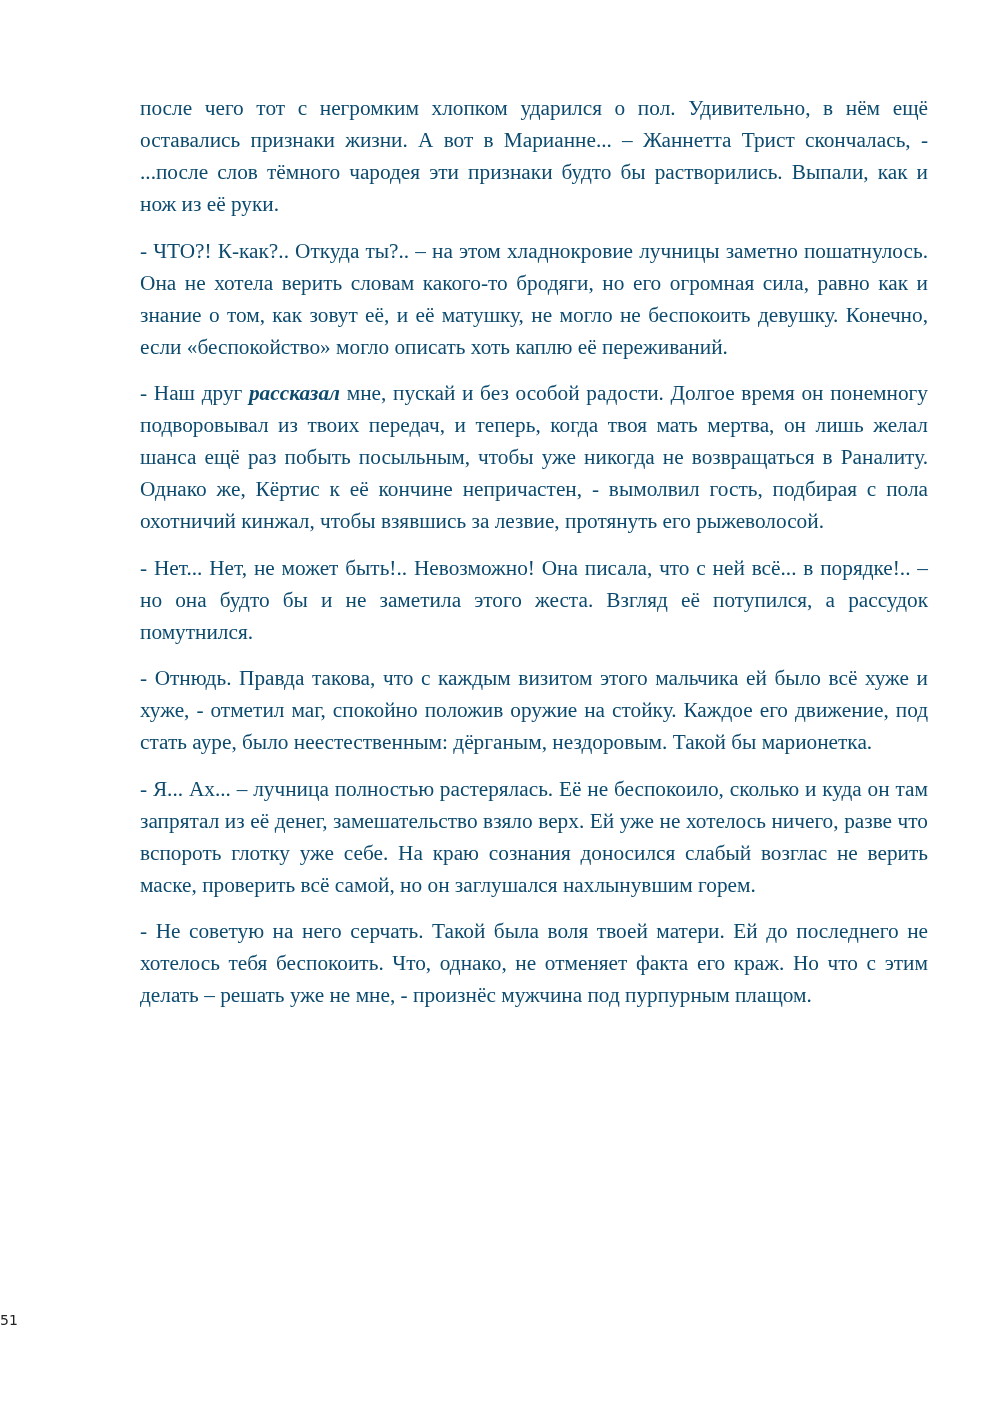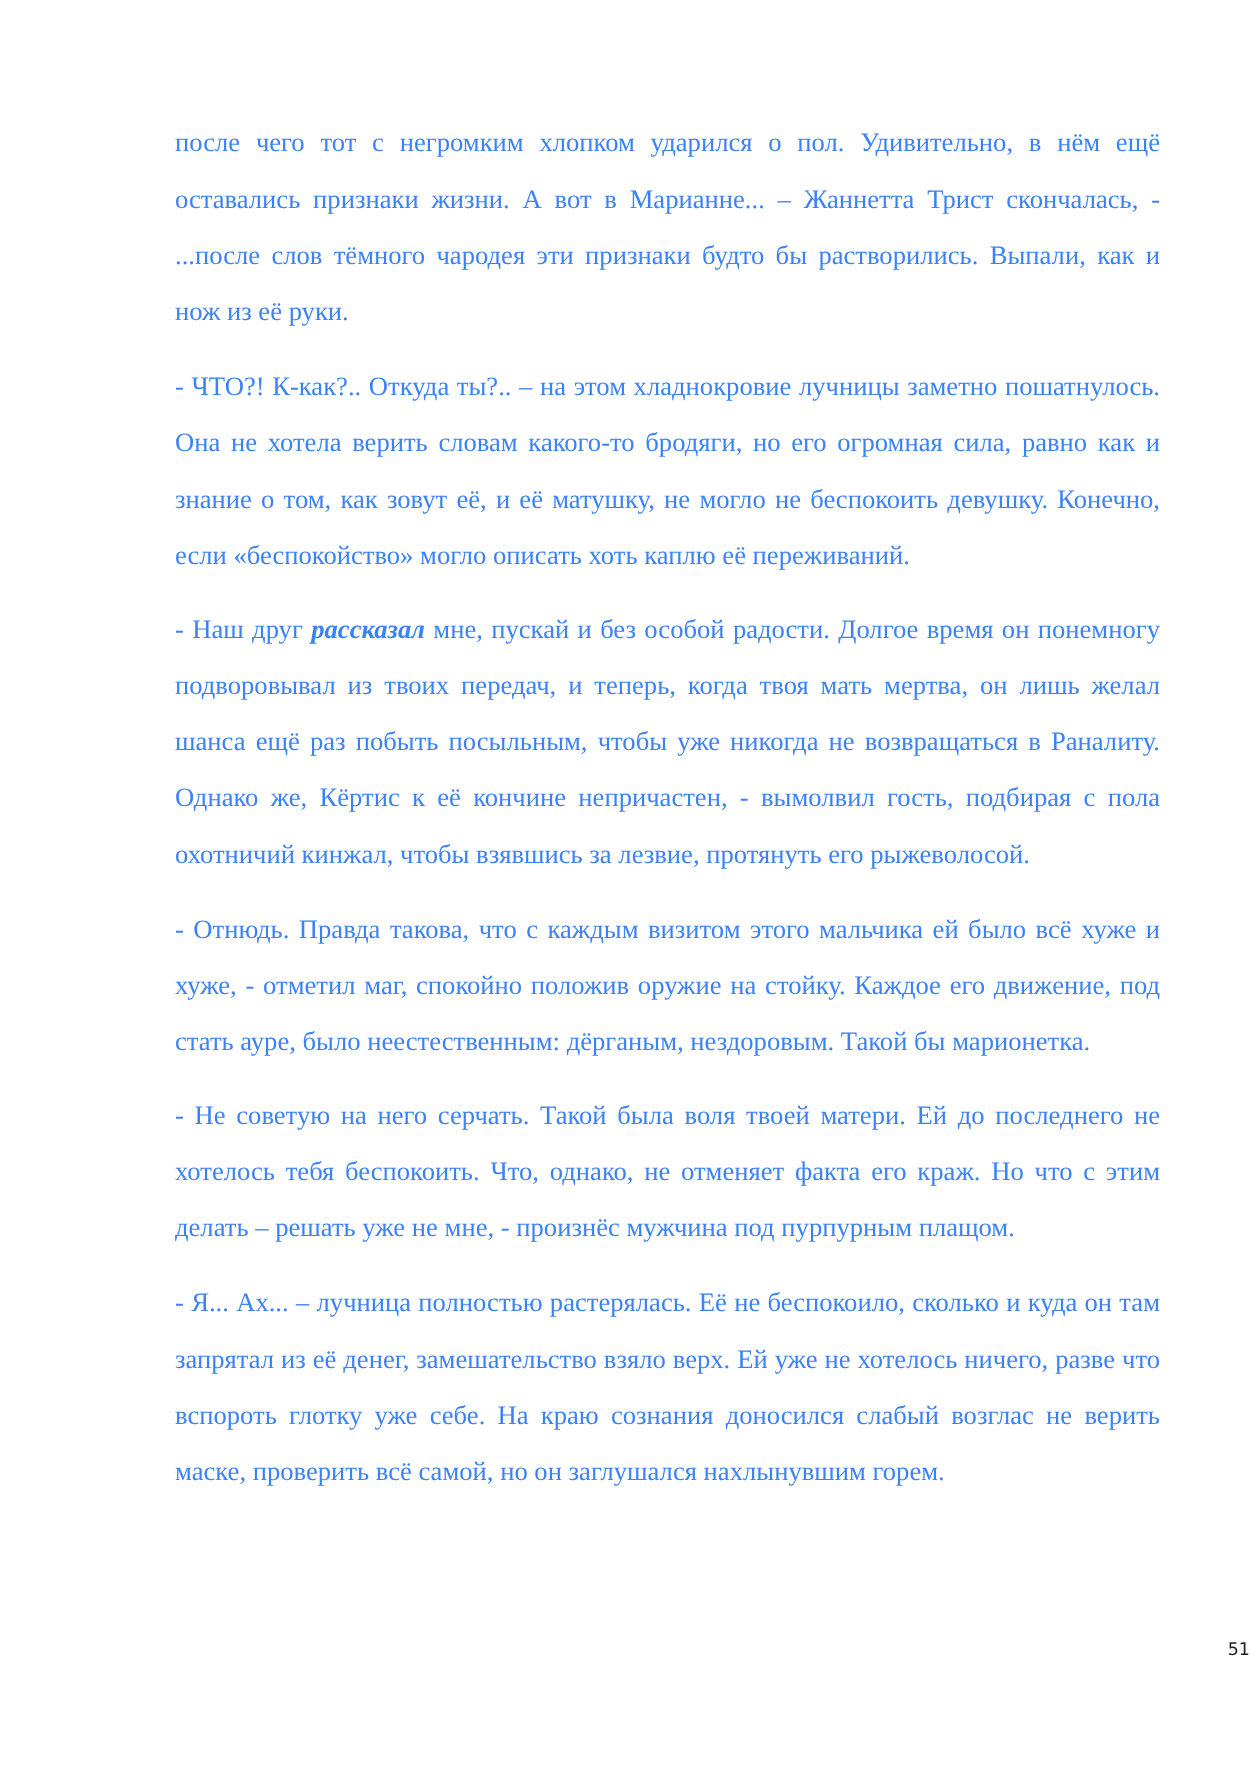--- a/index.html
+++ b/index.html
@@ -4,45 +4,46 @@
   <style>
     html, body { margin: 0; padding: 0; background: #ffffff; }
     body { width: 1000px; height: 1414px; position: relative; overflow: hidden; }
     .page {
       position: absolute;
       left: 140px;
       top: 92px;
       width: 788px;
       font-family: "Liberation Serif", serif;
       font-size: 21.3px;
-      line-height: 45px;
-      color: #3b82f6;
+      line-height: 32px;
+      color: #0c4a6e;
     }
     .para {
       margin: 0 0 14.5px 0;
       text-align: justify;
       text-align-last: left;
     }
     .em-bold { font-weight: bold; font-style: italic; }
     .page-number {
       position: absolute;
       left: 0;
       width: 1000px;
       top: 1312px;
-      text-align: right;
+      text-align: left;
       font-family: "DejaVu Sans", sans-serif;
       font-size: 14px;
       color: #222222;
     }
   </style>
 </head>
 <body>
 
 <div class="page">
   <p class="para">после чего тот с негромким хлопком ударился о пол. Удивительно, в нём ещё оставались признаки жизни. А вот в Марианне... – Жаннетта Трист скончалась, - ...после слов тёмного чародея эти признаки будто бы растворились. Выпали, как и нож из её руки.</p>
   <p class="para">- ЧТО?! К-как?.. Откуда ты?.. – на этом хладнокровие лучницы заметно пошатнулось. Она не хотела верить словам какого-то бродяги, но его огромная сила, равно как и знание о том, как зовут её, и её матушку, не могло не беспокоить девушку. Конечно, если «беспокойство» могло описать хоть каплю её переживаний.</p>
   <p class="para"><span>- Наш друг </span><span class="em-bold">рассказал</span><span> мне, пускай и без особой радости. Долгое время он понемногу подворовывал из твоих передач, и теперь, когда твоя мать мертва, он лишь желал шанса ещё раз побыть посыльным, чтобы уже никогда не возвращаться в Раналиту. Однако же, Кёртис к её кончине непричастен, - вымолвил гость, подбирая с пола охотничий кинжал, чтобы взявшись за лезвие, протянуть его рыжеволосой.</span></p>
+  <p class="para">- Нет... Нет, не может быть!.. Невозможно! Она писала, что с ней всё... в порядке!.. – но она будто бы и не заметила этого жеста. Взгляд её потупился, а рассудок помутнился.</p>
   <p class="para">- Отнюдь. Правда такова, что с каждым визитом этого мальчика ей было всё хуже и хуже, - отметил маг, спокойно положив оружие на стойку. Каждое его движение, под стать ауре, было неестественным: дёрганым, нездоровым. Такой бы марионетка.</p>
+  <p class="para">- Я... Ах... – лучница полностью растерялась. Её не беспокоило, сколько и куда он там запрятал из её денег, замешательство взяло верх. Ей уже не хотелось ничего, разве что вспороть глотку уже себе. На краю сознания доносился слабый возглас не верить маске, проверить всё самой, но он заглушался нахлынувшим горем.</p>
   <p class="para">- Не советую на него серчать. Такой была воля твоей матери. Ей до последнего не хотелось тебя беспокоить. Что, однако, не отменяет факта его краж. Но что с этим делать – решать уже не мне, - произнёс мужчина под пурпурным плащом.</p>
-  <p class="para">- Я... Ах... – лучница полностью растерялась. Её не беспокоило, сколько и куда он там запрятал из её денег, замешательство взяло верх. Ей уже не хотелось ничего, разве что вспороть глотку уже себе. На краю сознания доносился слабый возглас не верить маске, проверить всё самой, но он заглушался нахлынувшим горем.</p>
 </div>
 
 <div class="page-number">51</div>
 
 </body></html>

